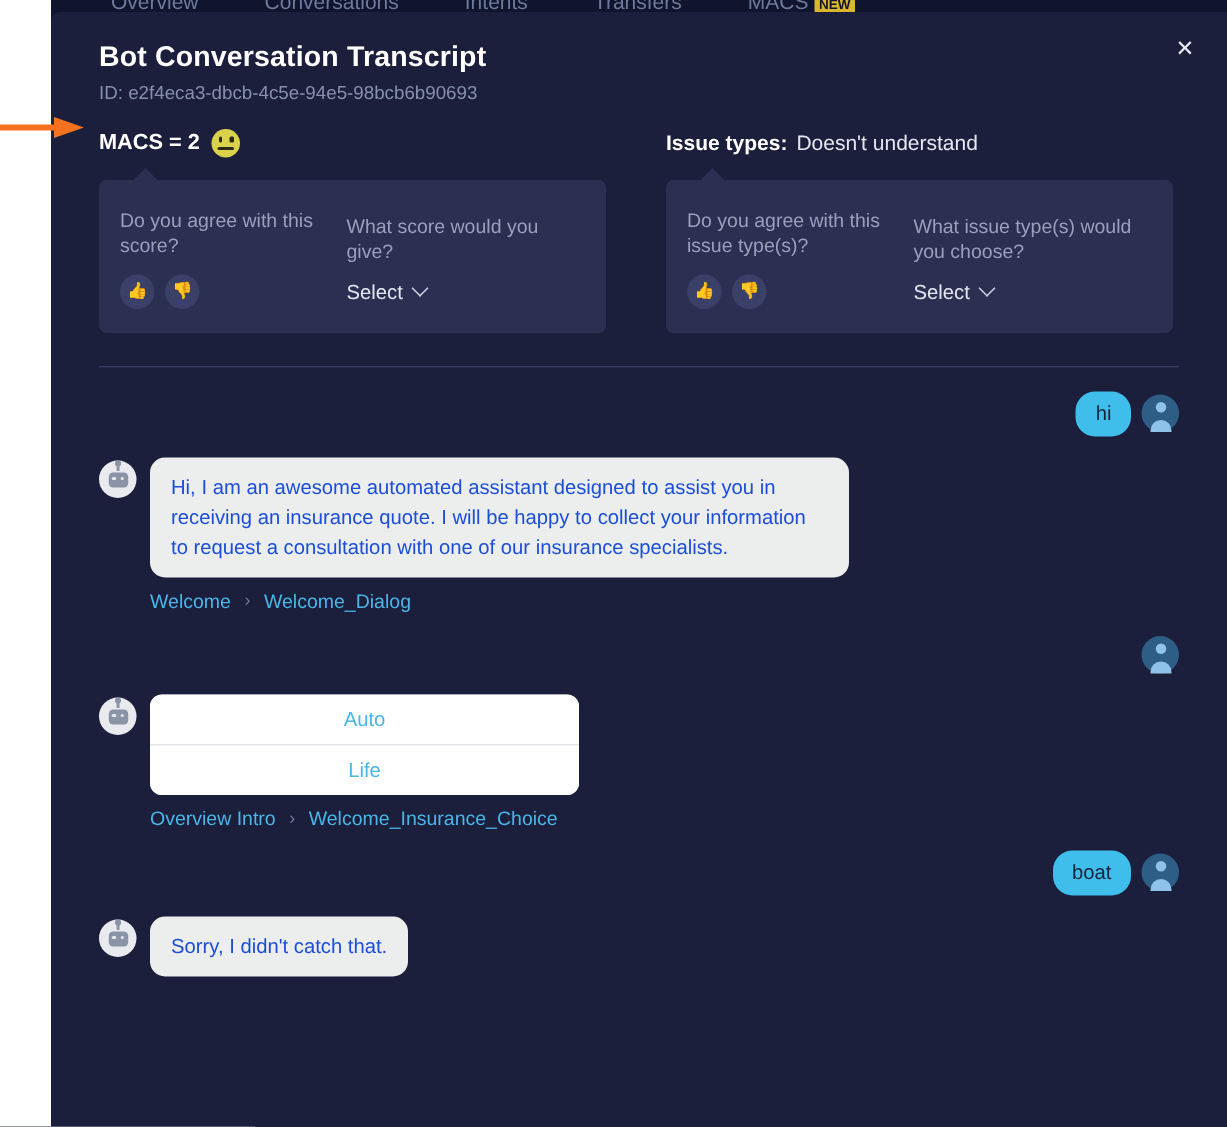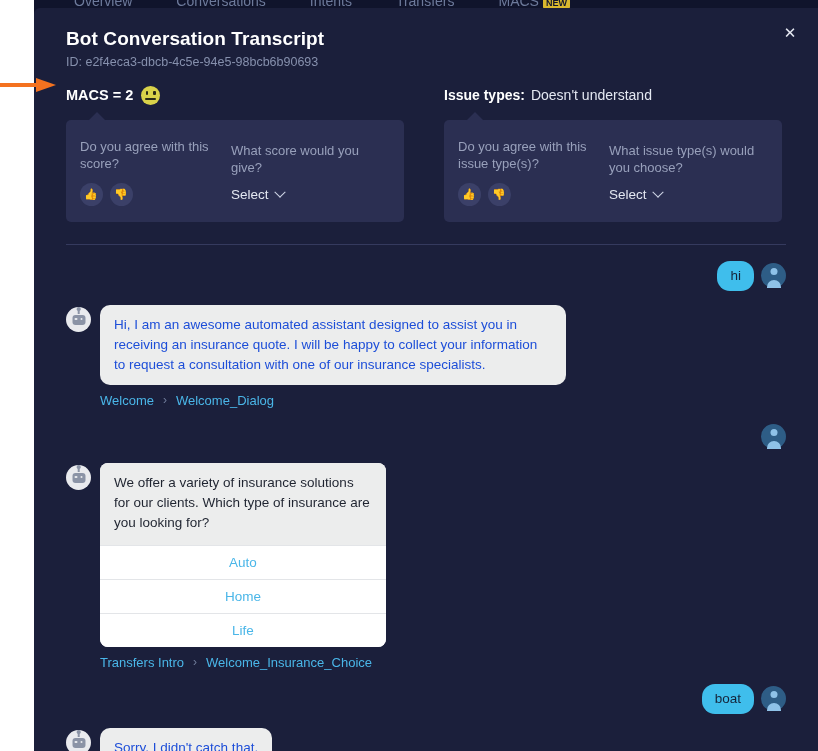--- a/index.html
+++ b/index.html
@@ -432,27 +432,25 @@
         <div class="avatar bot">
           <span class="bot-glyph">
               <span class="bot-eyes">
                 <i></i>
                 <i></i>
               </span>
             </span>
         </div>
         <div class="bot-stack">
           <div class="opt-card">
-            <div class="opt-head">We offer a variety of insurance solutions for our clients. Which type of insurance are you looking for?</div>
             <div class="opt-item">Auto</div>
-            <div class="opt-item">Home</div>
             <div class="opt-item">Life</div>
           </div>
           <div class="breadcrumb">
-            <a>Transfers Intro</a>
+            <a>Overview Intro</a>
             <span class="bc-sep">›</span>
             <a>Welcome_Insurance_Choice</a>
           </div>
         </div>
       </div>
 
       <div class="msg-row user">
         <div class="bubble-user">boat</div>
         <div class="avatar user"></div>
       </div>

